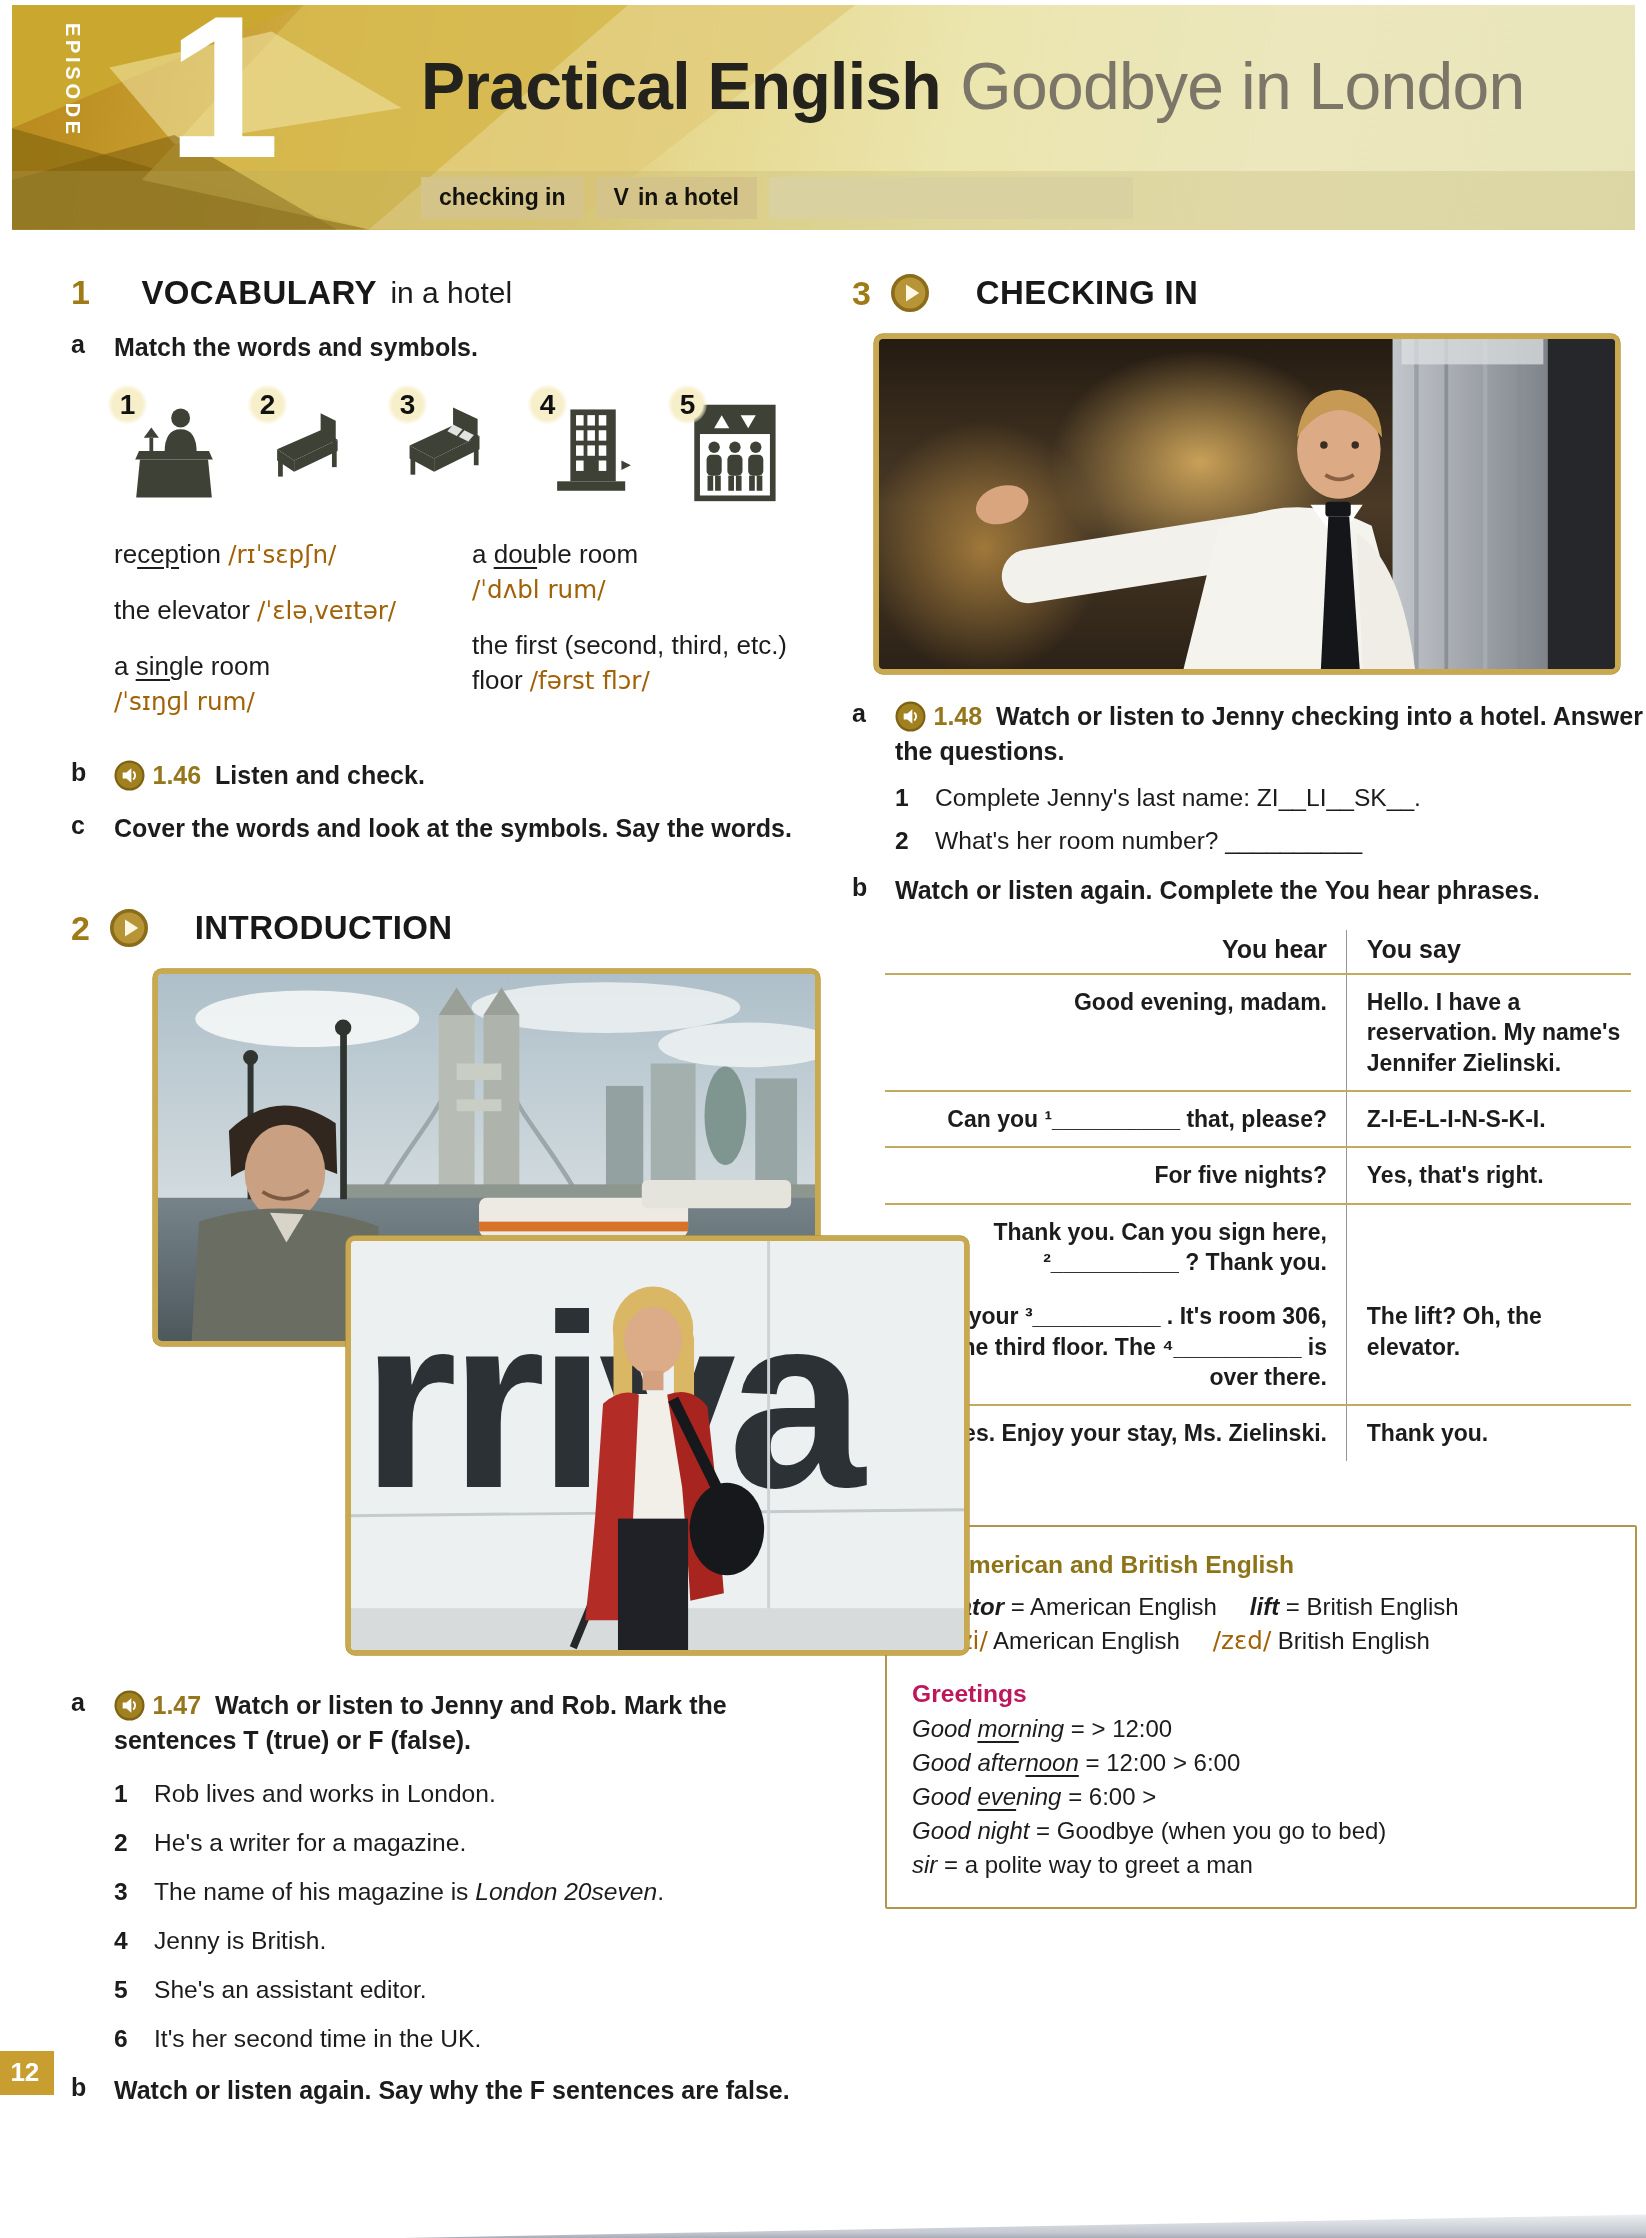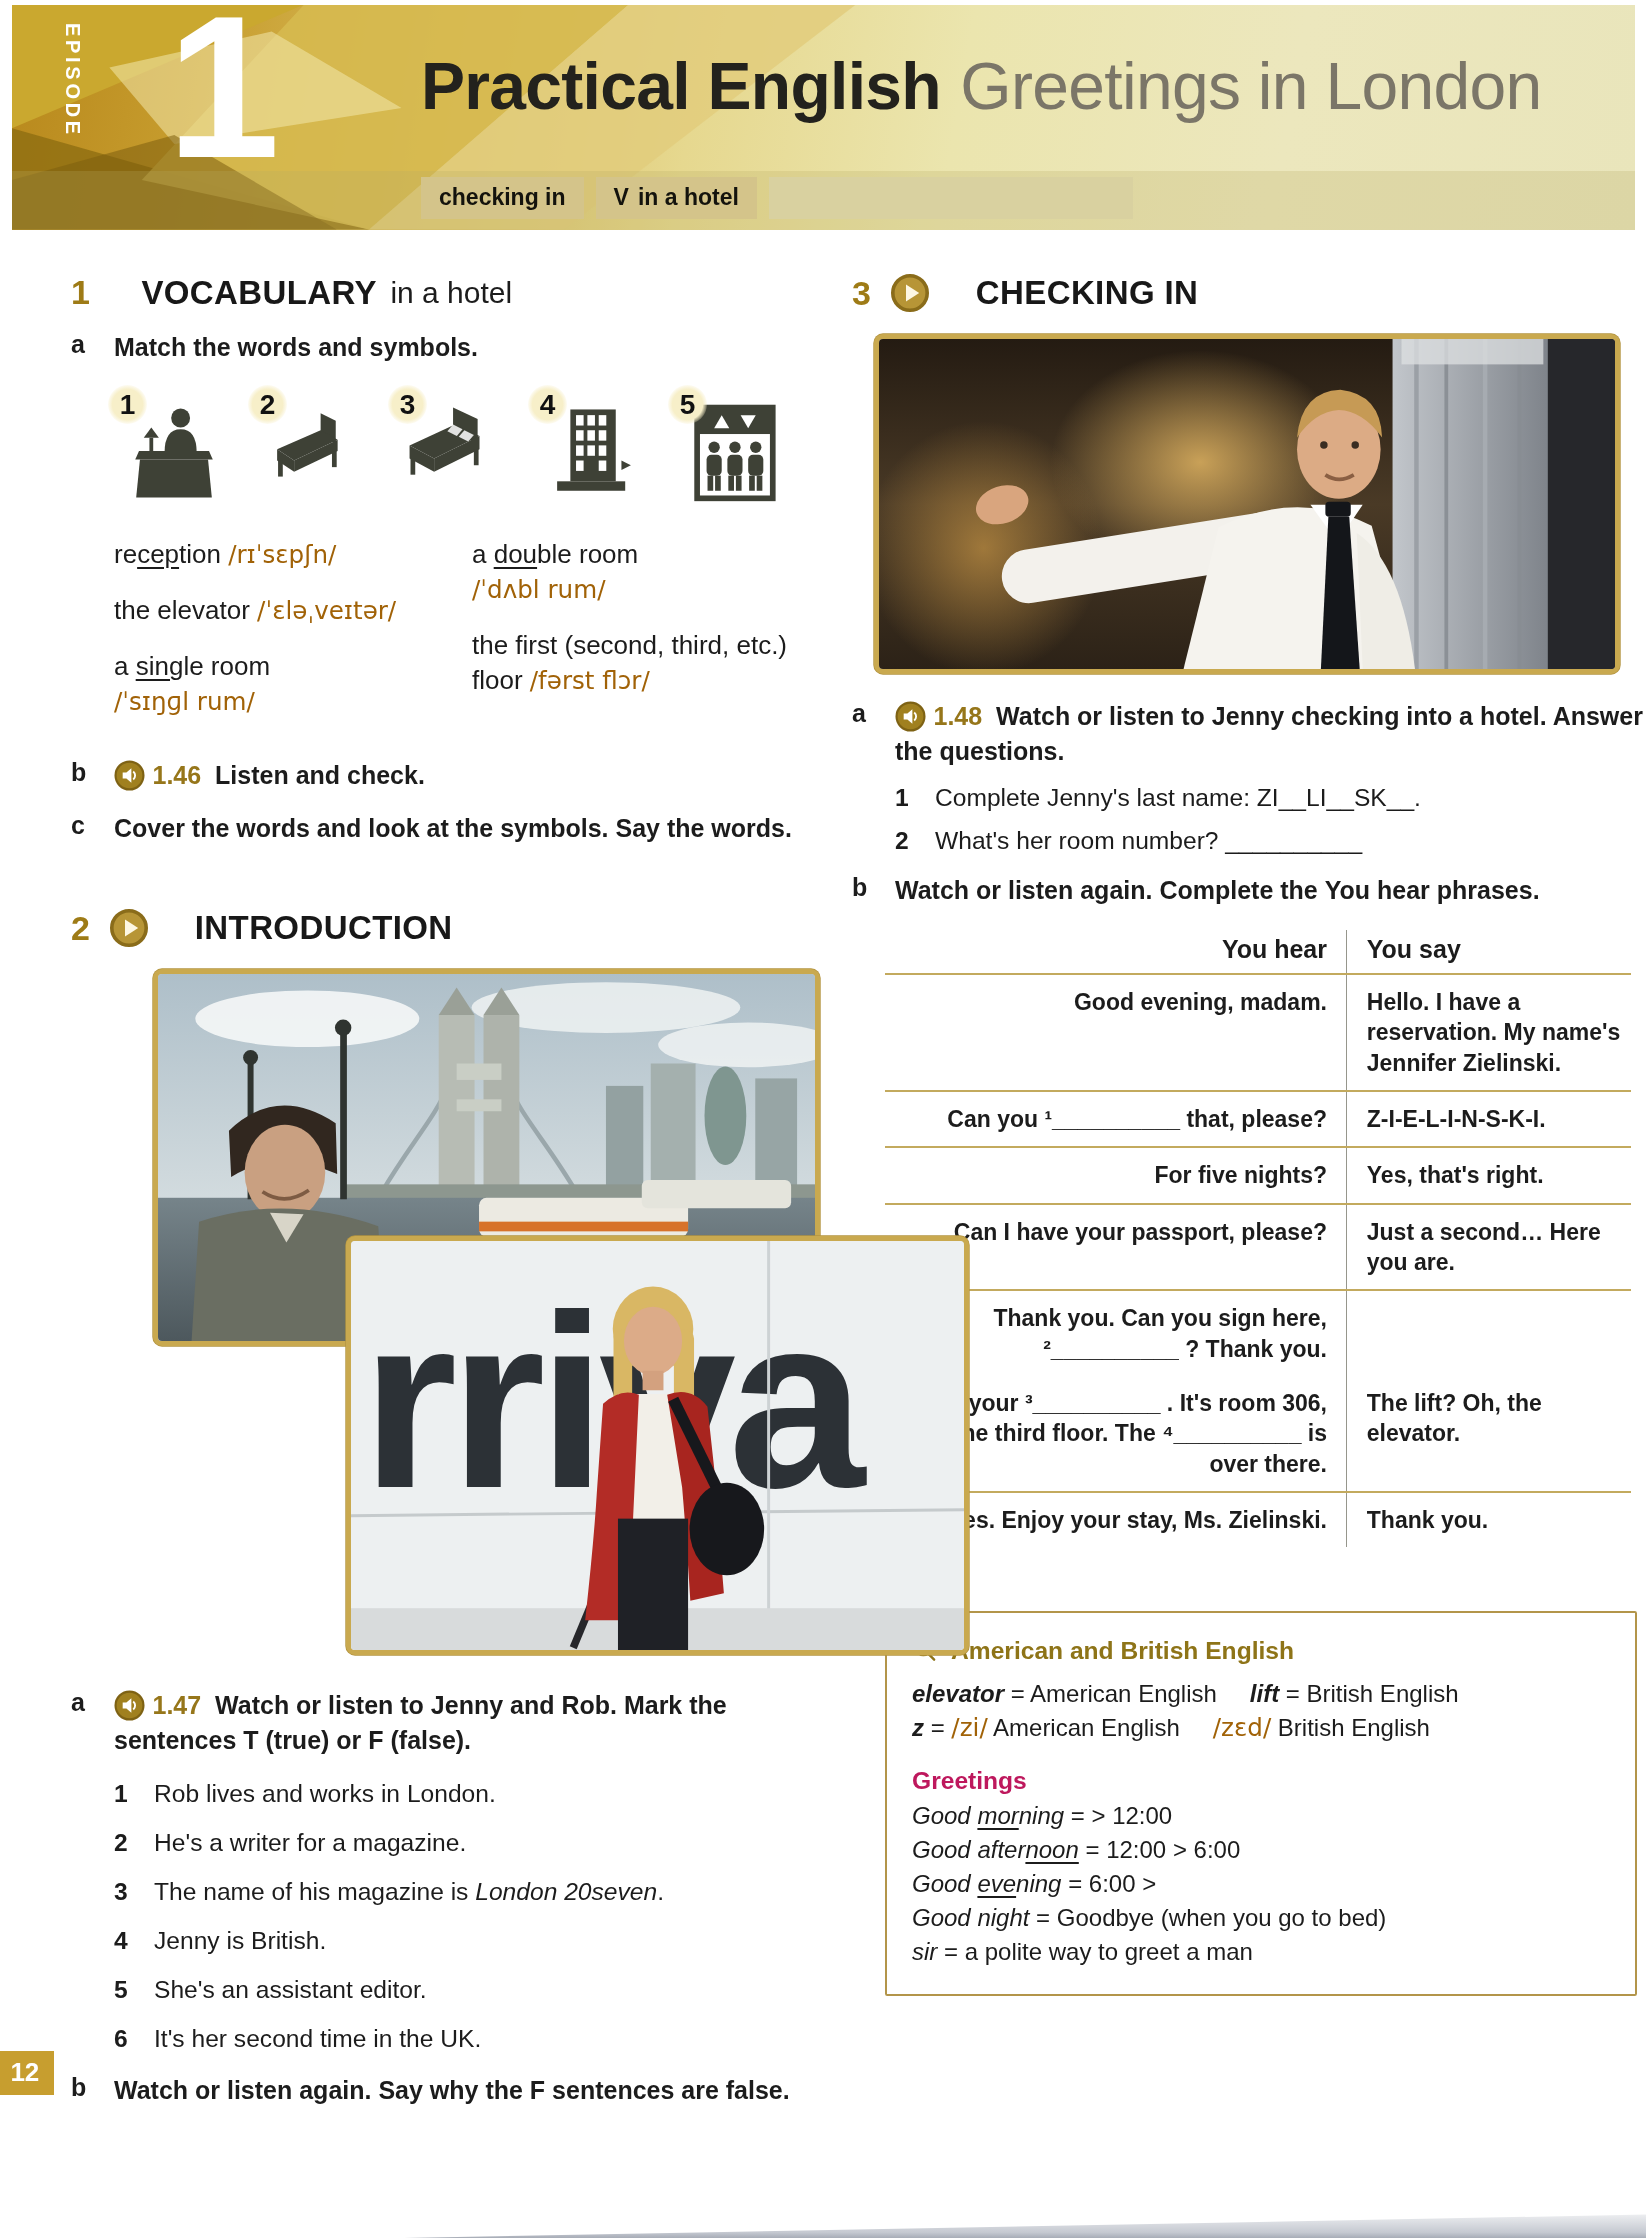--- a/index.html
+++ b/index.html
@@ -127,21 +127,21 @@
         <div class="p2"></div>
         <div class="p3"></div>
       <div class="p4"></div>
         <div class="p5"></div>
         <div class="p6"></div>
     </div>
     <div class="header-band"></div>
     <div class="episode-label">EPISODE</div>
     <div class="big-one">1</div>
     <div class="title">
-      <span class="main">Practical English</span><span class="sub">Greetings in London</span>
+      <span class="main">Practical English</span><span class="sub">Goodbye in London</span>
     </div>
     <div class="tags">
       <div class="tag">
           <span>checking in</span>
         </div>
       <div class="tag">
           <span class="v">V</span>
           <span>in a hotel</span>
         </div>
       <div class="tag tag-empty"></div>
@@ -506,24 +506,20 @@
       </div>
       <div class="t-row">
         <div class="t-c1">Can you ¹__________ that, please?</div>
         <div class="t-c2">Z-I-E-L-I-N-S-K-I.</div>
       </div>
       <div class="t-row">
         <div class="t-c1">For five nights?</div>
         <div class="t-c2">Yes, that's right.</div>
       </div>
       <div class="t-row">
-        <div class="t-c1">Can I have your passport, please?</div>
-        <div class="t-c2">Just a second… Here you are.</div>
-      </div>
-      <div class="t-row">
         <div class="t-c1">Thank you. Can you sign here, ²__________ ? Thank you.</div>
         <div class="t-c2"></div>
       </div>
       <div class="t-row no-line">
         <div class="t-c1">Here's your ³__________ . It's room 306, on the third floor. The ⁴__________ is over there.</div>
         <div class="t-c2">The lift? Oh, the elevator.</div>
       </div>
       <div class="t-row">
         <div class="t-c1">Yes. Enjoy your stay, Ms. Zielinski.</div>
         <div class="t-c2">Thank you.</div>

